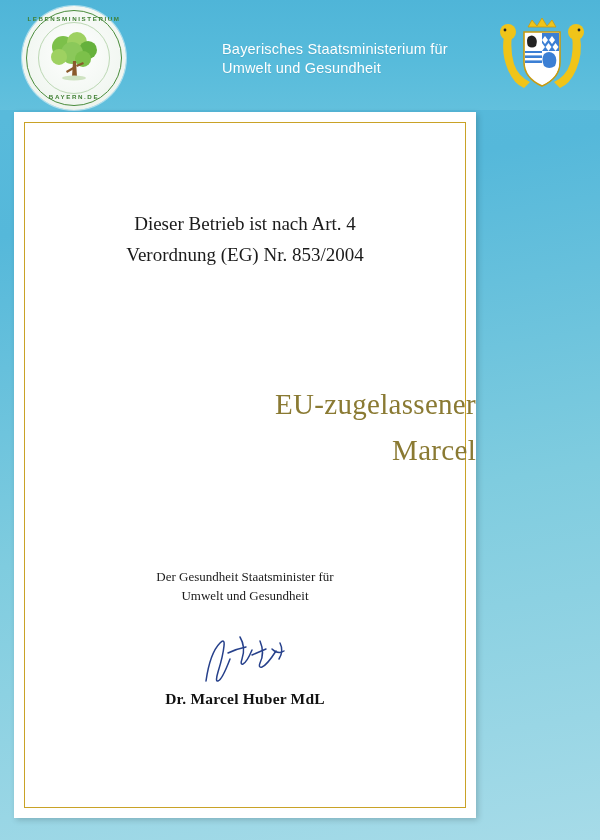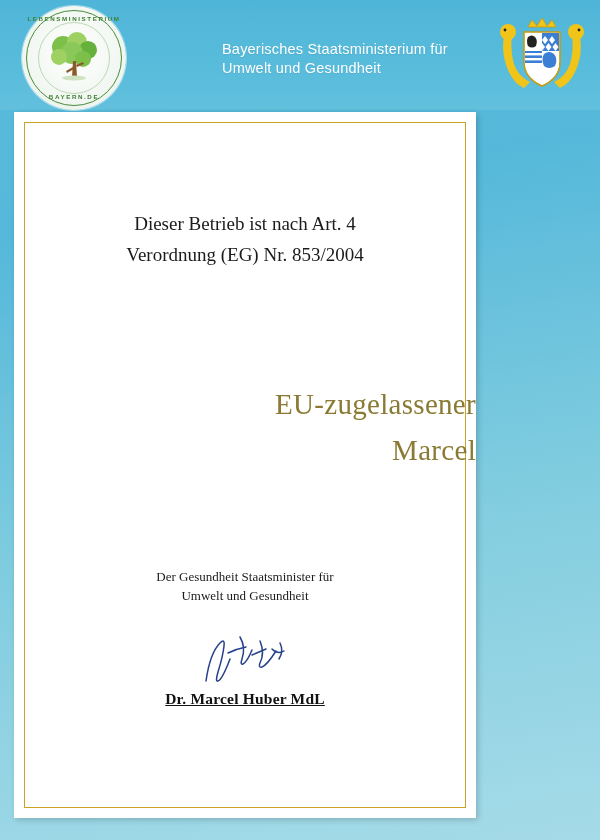--- a/index.html
+++ b/index.html
@@ -158,21 +158,20 @@
   .cert-signer-name {
     position: absolute;
     left: 0;
     right: 0;
     top: 578px;
     text-align: center;
     font-size: 15.5px;
     font-weight: bold;
     color: #111111;
     letter-spacing: 0.2px;
-    text-decoration: underline;
   }
 </style>
 </head>
 <body>
 
 <div class="page">
 
   <div class="header">
 
     <div class="ministry-seal">

